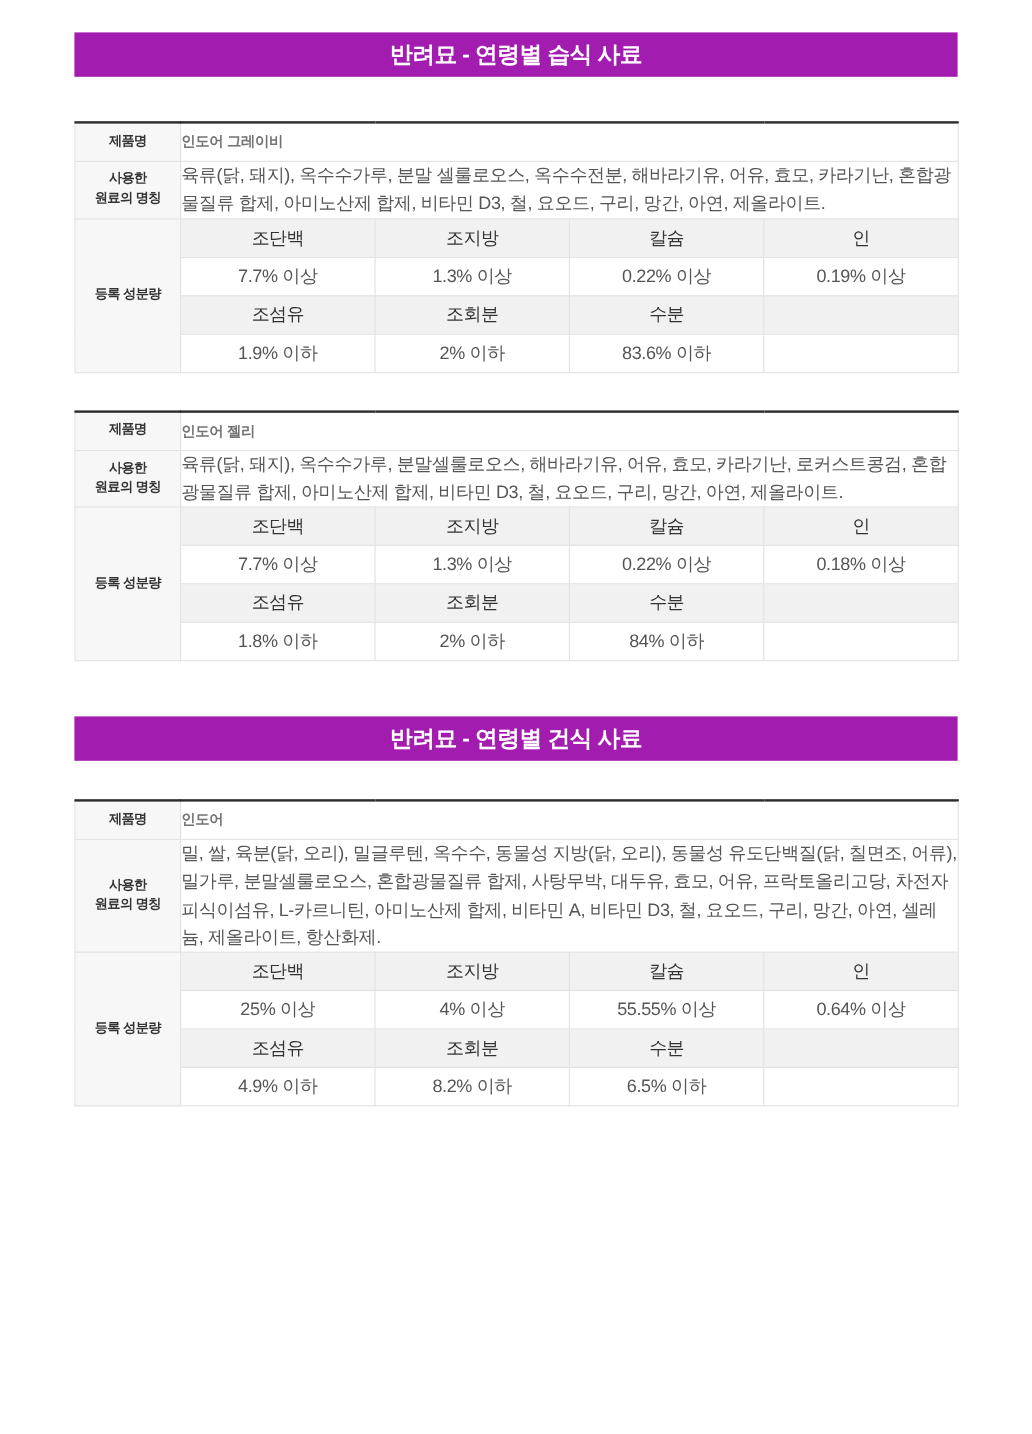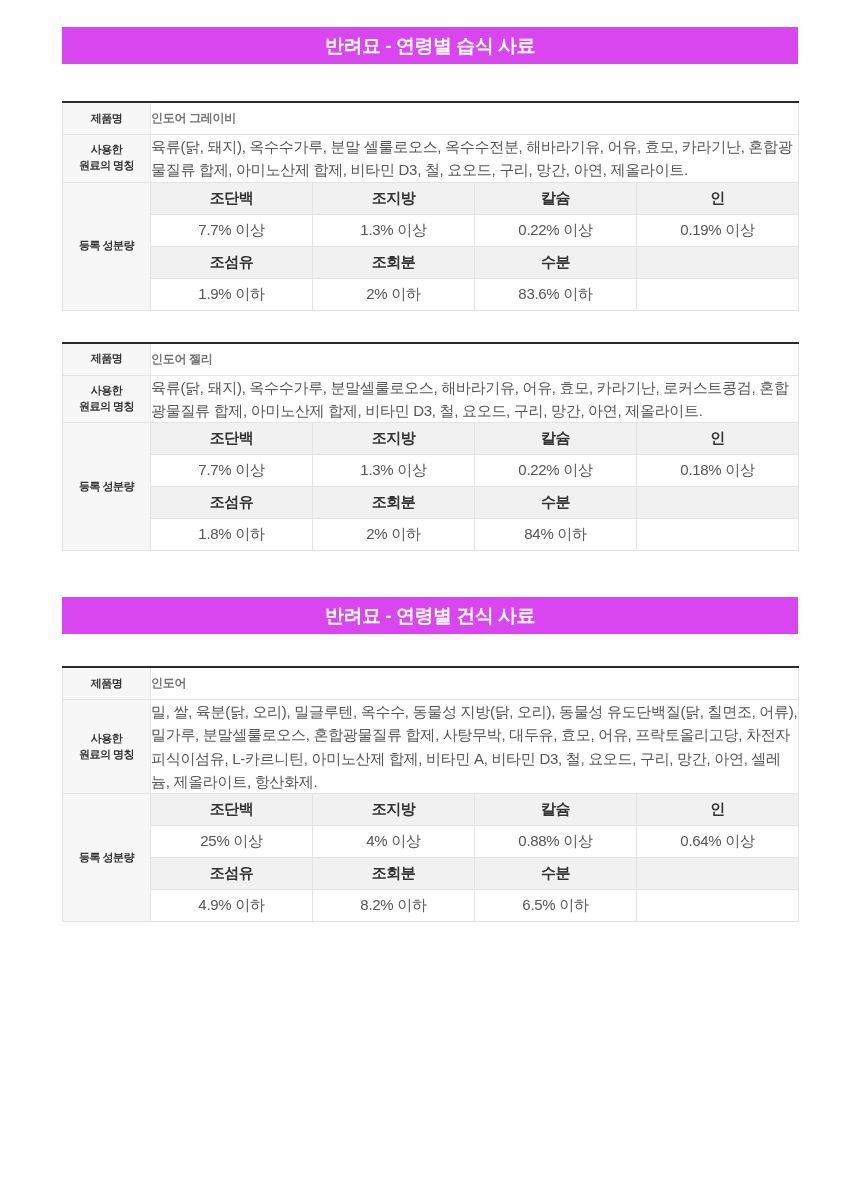--- a/index.html
+++ b/index.html
@@ -22,21 +22,21 @@
     font-weight:400;
     white-space:nowrap;
   }
   .page-title .b{font-weight:800;}
   .page-title .ex{font-style:italic;font-weight:400;padding-left:2px;}
 
   
   .banner{
     margin-top:27px;
     height:37px;
-    background:#d946ef;
+    background:#a21caf;
     color:#ffffff;
     font-size:19px;
     font-weight:700;
     display:flex;
     align-items:center;
     justify-content:center;
     letter-spacing:-0.5px;
   }
   .banner.second{margin-top:46px;}
 
@@ -85,21 +85,21 @@
   td.ingr{
     text-align:left;
     padding:9px 12px 9px 15px;
     color:#555;
     line-height:1.55;
     letter-spacing:-0.3px;
   }
   td.nh{
     height:31px;
     background:#f1f1f1;
-    font-weight:700;
+    font-weight:400;
     color:#333;
     text-align:center;
     letter-spacing:-0.5px;
   }
   td.nv{
     height:31px;
     background:#ffffff;
     color:#555;
     text-align:center;
     letter-spacing:-0.3px;
@@ -228,21 +228,21 @@
     <tr>
       <th class="lbl" rowspan="4">등록 성분량</th>
       <td class="nh">조단백</td>
       <td class="nh">조지방</td>
       <td class="nh">칼슘</td>
       <td class="nh">인</td>
     </tr>
     <tr>
       <td class="nv">25% 이상</td>
       <td class="nv">4% 이상</td>
-      <td class="nv">0.88% 이상</td>
+      <td class="nv">55.55% 이상</td>
       <td class="nv">0.64% 이상</td>
     </tr>
     <tr>
       <td class="nh">조섬유</td>
       <td class="nh">조회분</td>
       <td class="nh">수분</td>
       <td class="nh"></td>
     </tr>
     <tr>
       <td class="nv">4.9% 이하</td>

